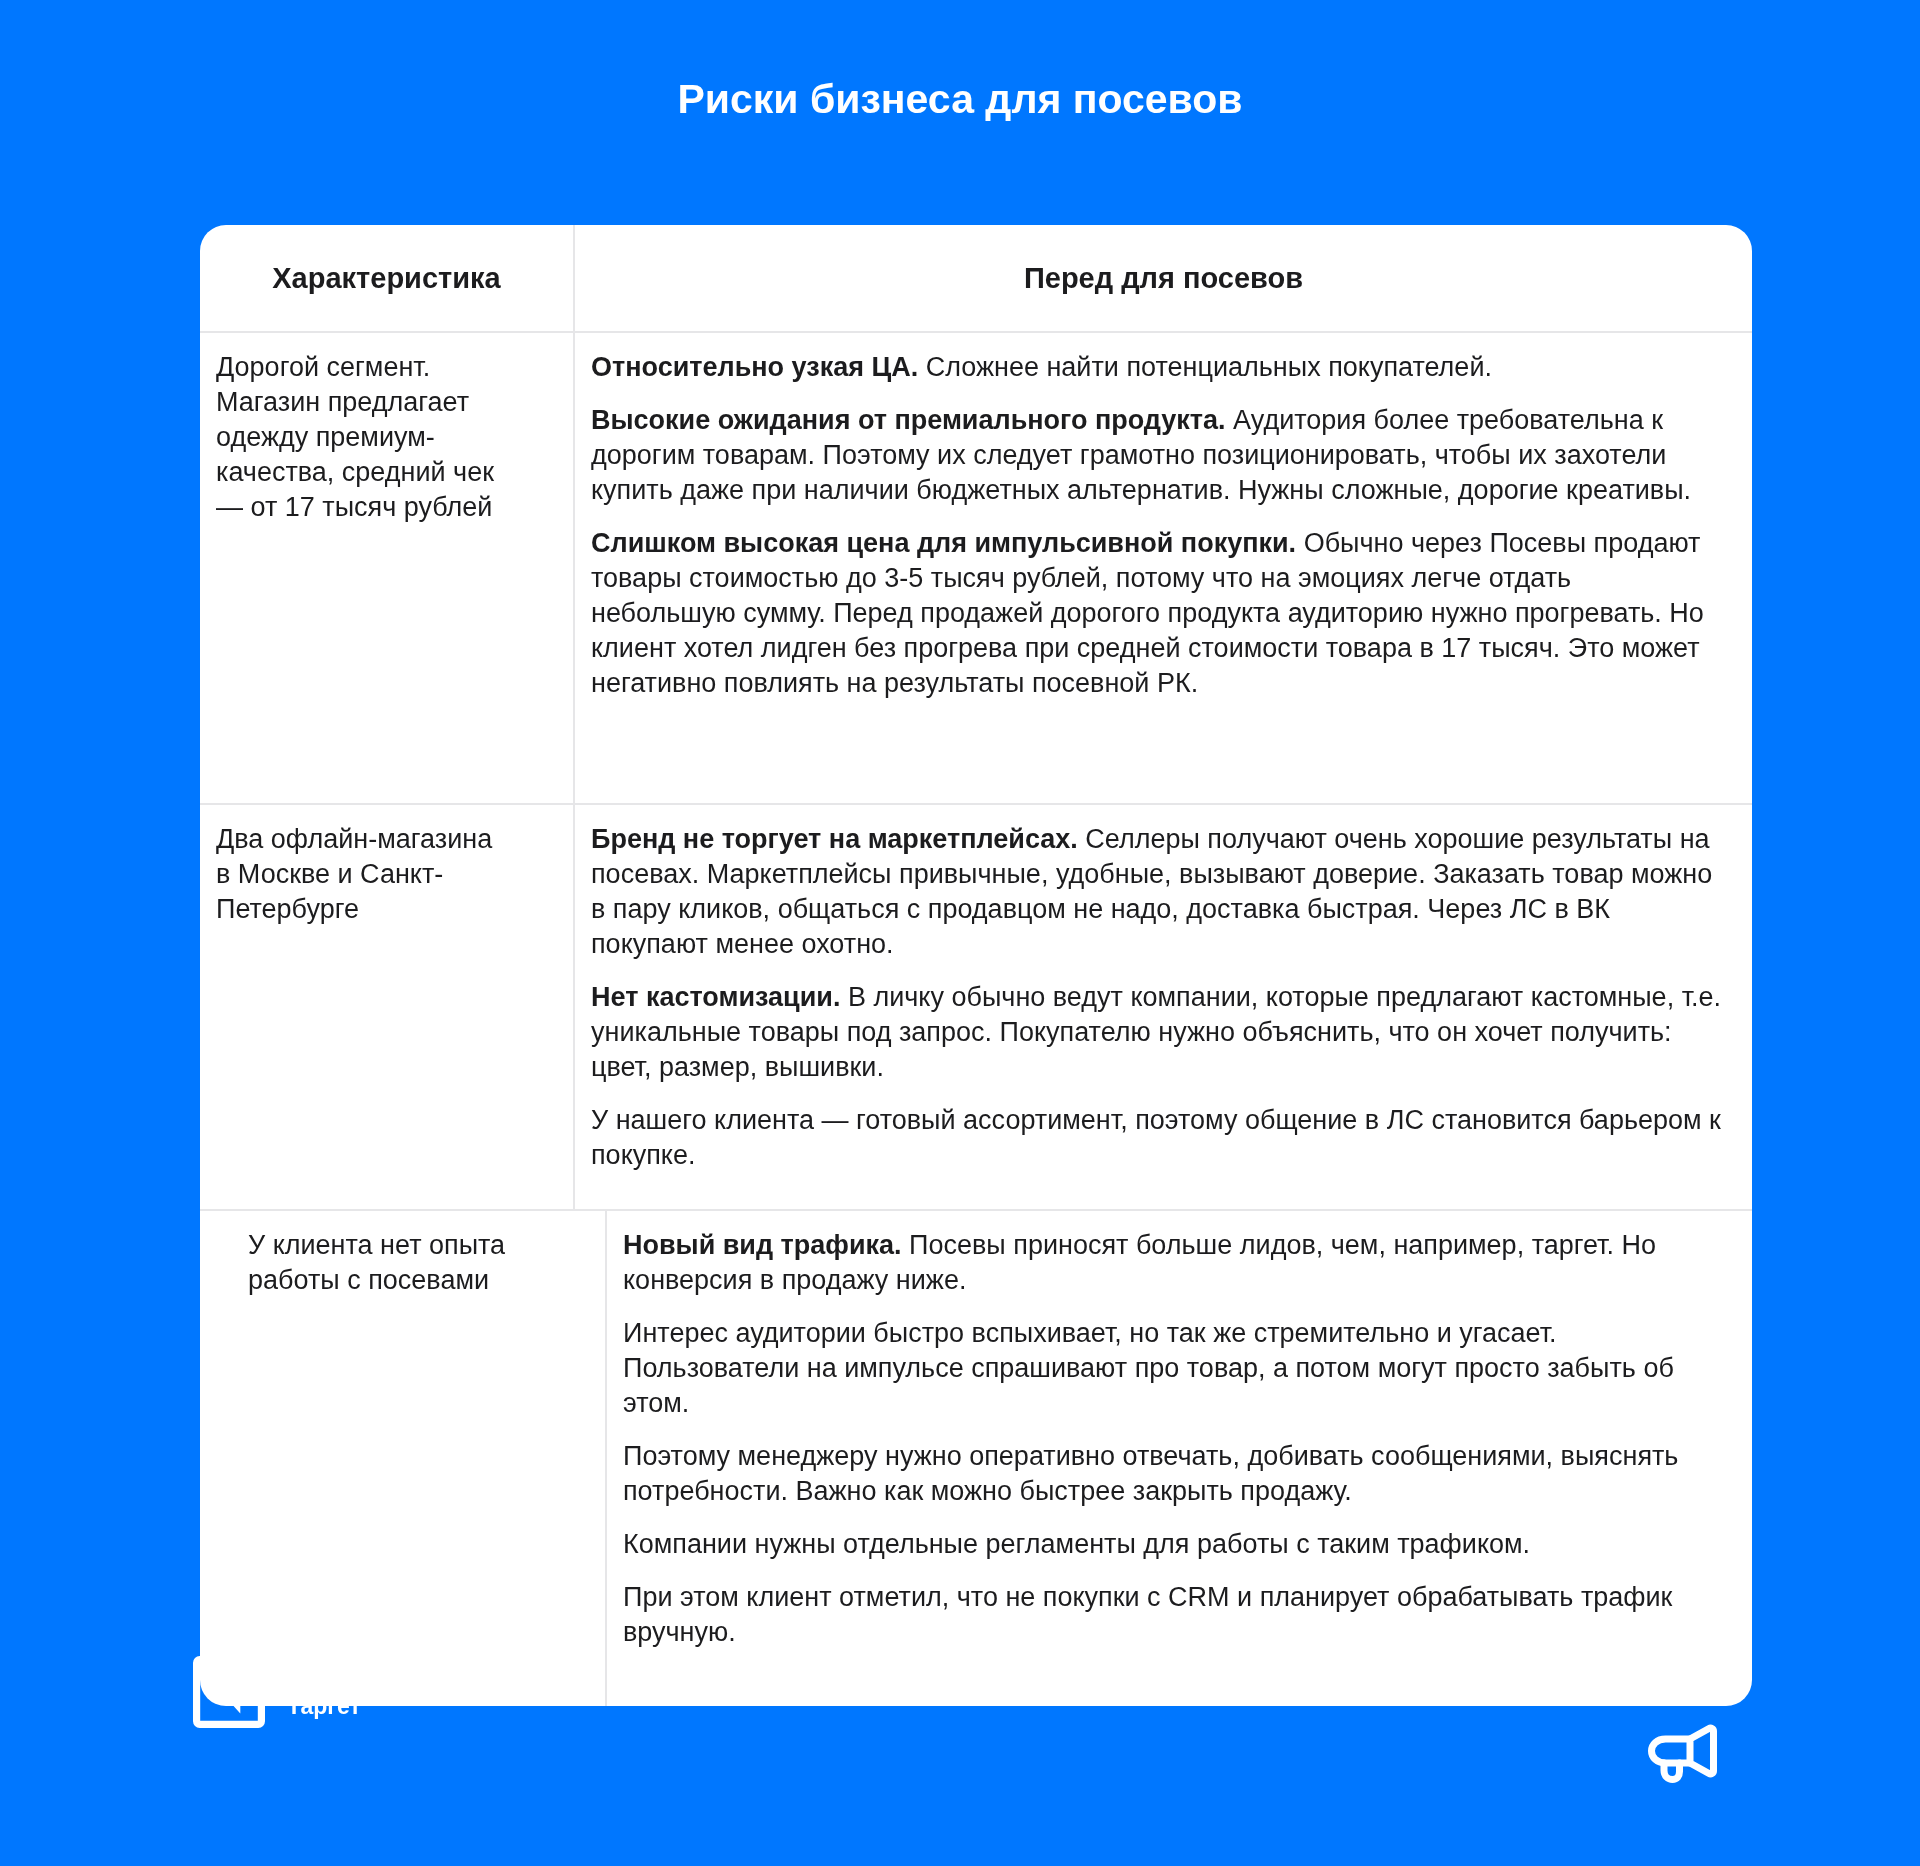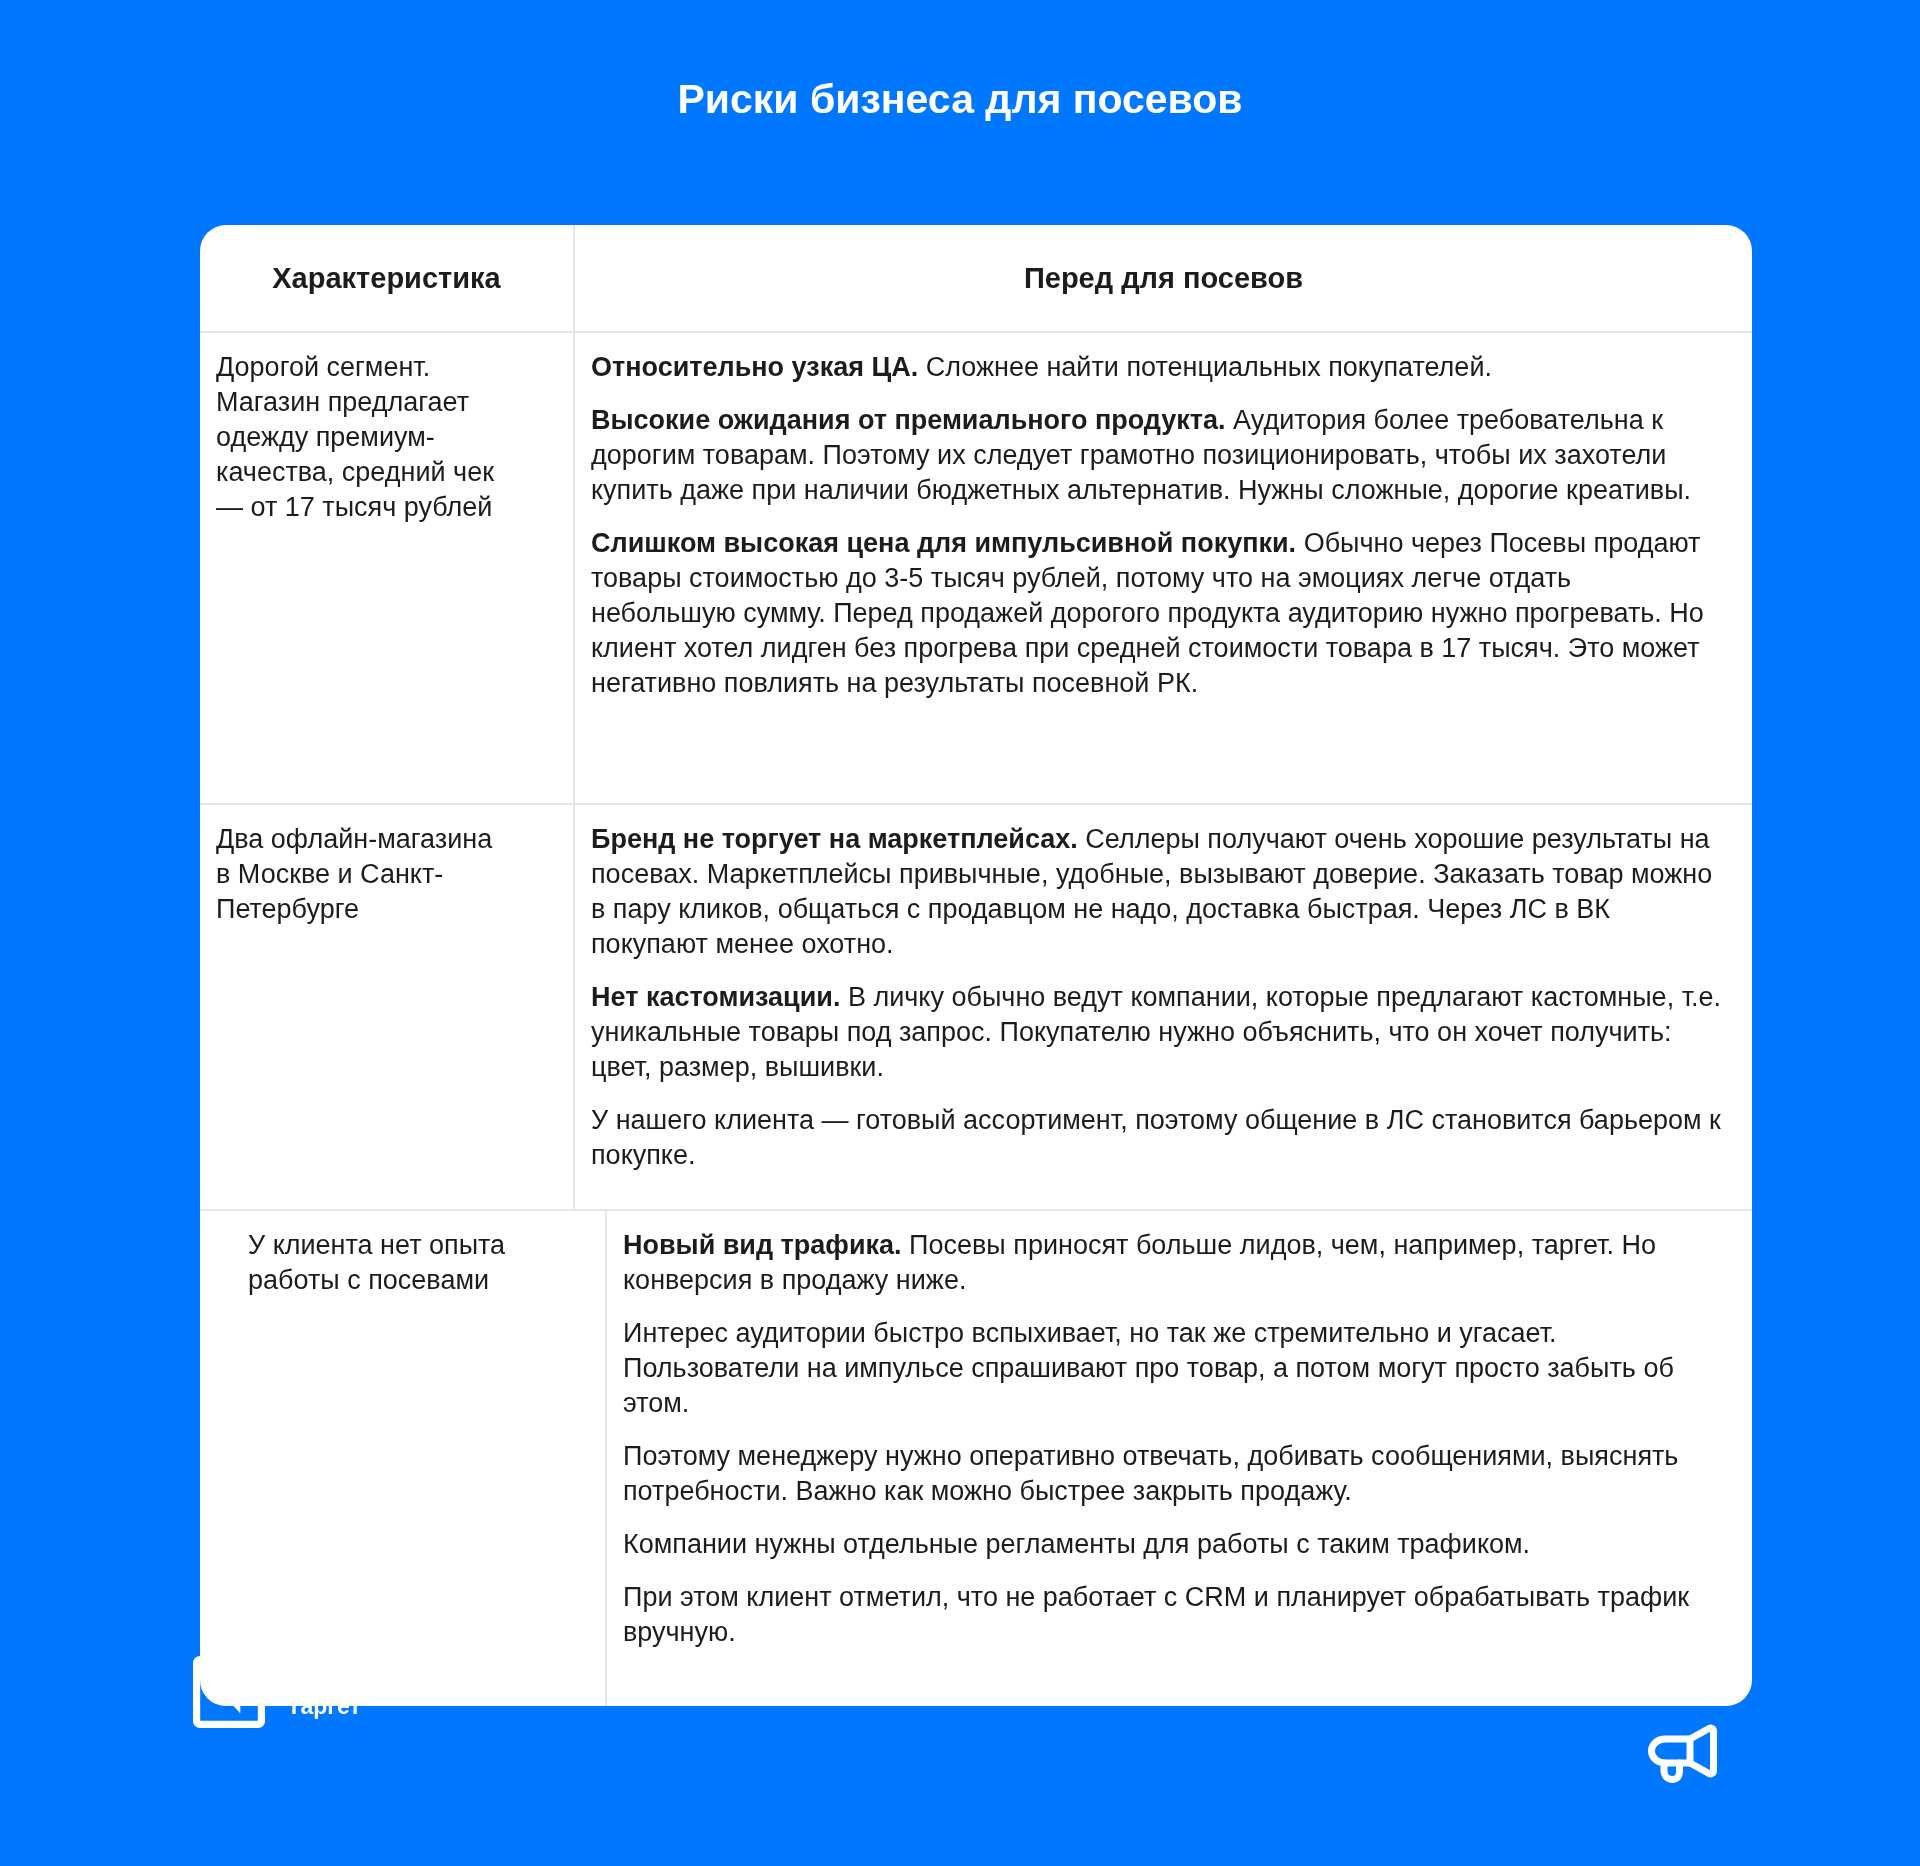--- a/index.html
+++ b/index.html
@@ -84,21 +84,21 @@
   </div>
 
   <div class="trow">
     <div class="cell cell-left body-text char-cell">У клиента нет опыта
 работы с посевами</div>
     <div class="cell cell-right body-text risk-cell">
             <p><b>Новый вид трафика. </b>Посевы приносят больше лидов, чем, например, таргет. Но конверсия в продажу ниже.</p>
             <p>Интерес аудитории быстро вспыхивает, но так же стремительно и угасает. Пользователи на импульсе спрашивают про товар, а потом могут просто забыть об этом.</p>
             <p>Поэтому менеджеру нужно оперативно отвечать, добивать сообщениями, выяснять потребности. Важно как можно быстрее закрыть продажу.</p>
             <p>Компании нужны отдельные регламенты для работы с таким трафиком.</p>
-            <p>При этом клиент отметил, что не работает с CRM и планирует обрабатывать трафик вручную.</p>
+            <p>При этом клиент отметил, что не покупки с CRM и планирует обрабатывать трафик вручную.</p>
           </div>
   </div>
 </div>
   </div>
 
   <div class="footer-logo">
 
     <svg class="logo-mark" viewBox="0 0 70 70" aria-hidden="true">
       <rect x="3.5" y="3.5" width="63" height="63" rx="3" fill="none" stroke="#FFFFFF" stroke-width="7"></rect>
       <path d="M21 19 v27 h16 l9 10 V19 h-8 v20 H29 V19 Z" fill="#FFFFFF"></path>

